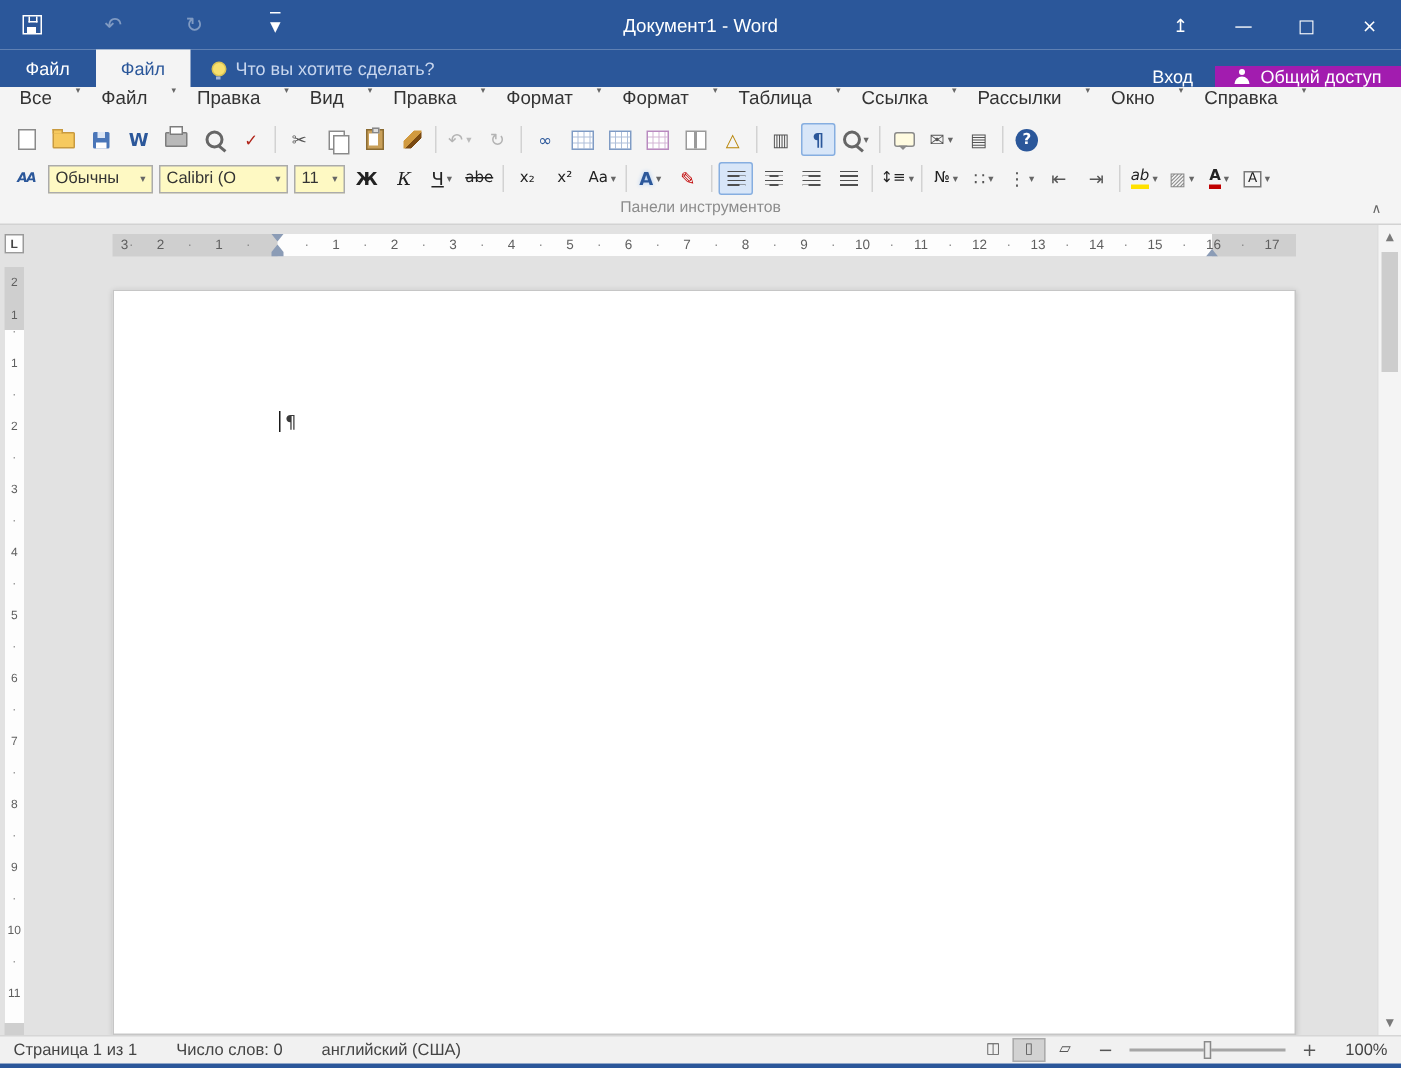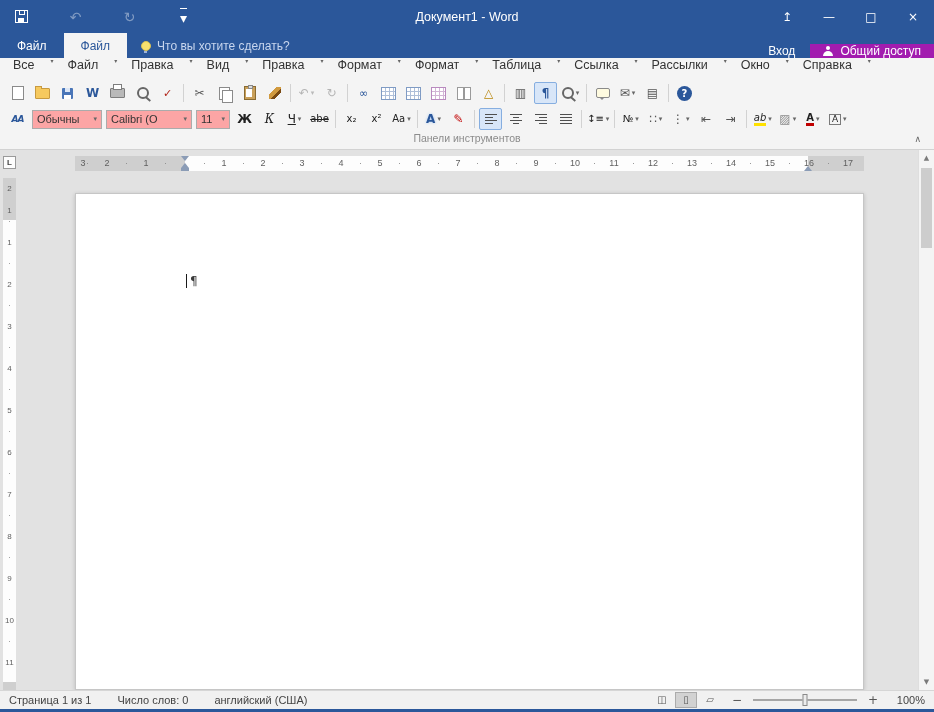--- a/index.html
+++ b/index.html
@@ -41,21 +41,21 @@
   .collapse{position:absolute;right:13px;top:1px;font-size:9px;color:#666}
 
   
   .tbtn{min-width:23px;height:22px;display:inline-flex;align-items:center;justify-content:center;
         margin:0 1px;border:1px solid transparent;border-radius:2px;gap:2px;box-sizing:border-box}
   .tbtn.pressed{background:#d8e6f8;border-color:#86aee0}
   .tbtn.disabled{opacity:.4}
   .glyph{font-family:"DejaVu Sans",sans-serif;font-size:12px;color:#555;line-height:1}
   .dd{font-family:"DejaVu Sans",sans-serif;font-size:7px;color:#666;line-height:1}
   .tsep{width:1px;height:18px;background:#d2d2d2;margin:0 3px}
-  .combo{height:19px;border:1px solid #ababab;background:#fca5a5;display:inline-flex;align-items:center;
+  .combo{height:19px;border:1px solid #ababab;background:#fef9c3;display:inline-flex;align-items:center;
          justify-content:space-between;padding:0 4px;margin:0 2px;font-size:11px;color:#333;box-sizing:border-box}
   .cval{white-space:nowrap;overflow:hidden}
 
   
   .c-word{color:#2b579a;font-weight:bold}
   .c-spell{color:#b02318;font-weight:bold;font-size:11px}
   .c-link{color:#2b579a;font-size:11px}
   .c-green{filter:hue-rotate(70deg)}
   .c-draw{color:#b8860b}
   .c-para{color:#2b579a;font-weight:bold}

